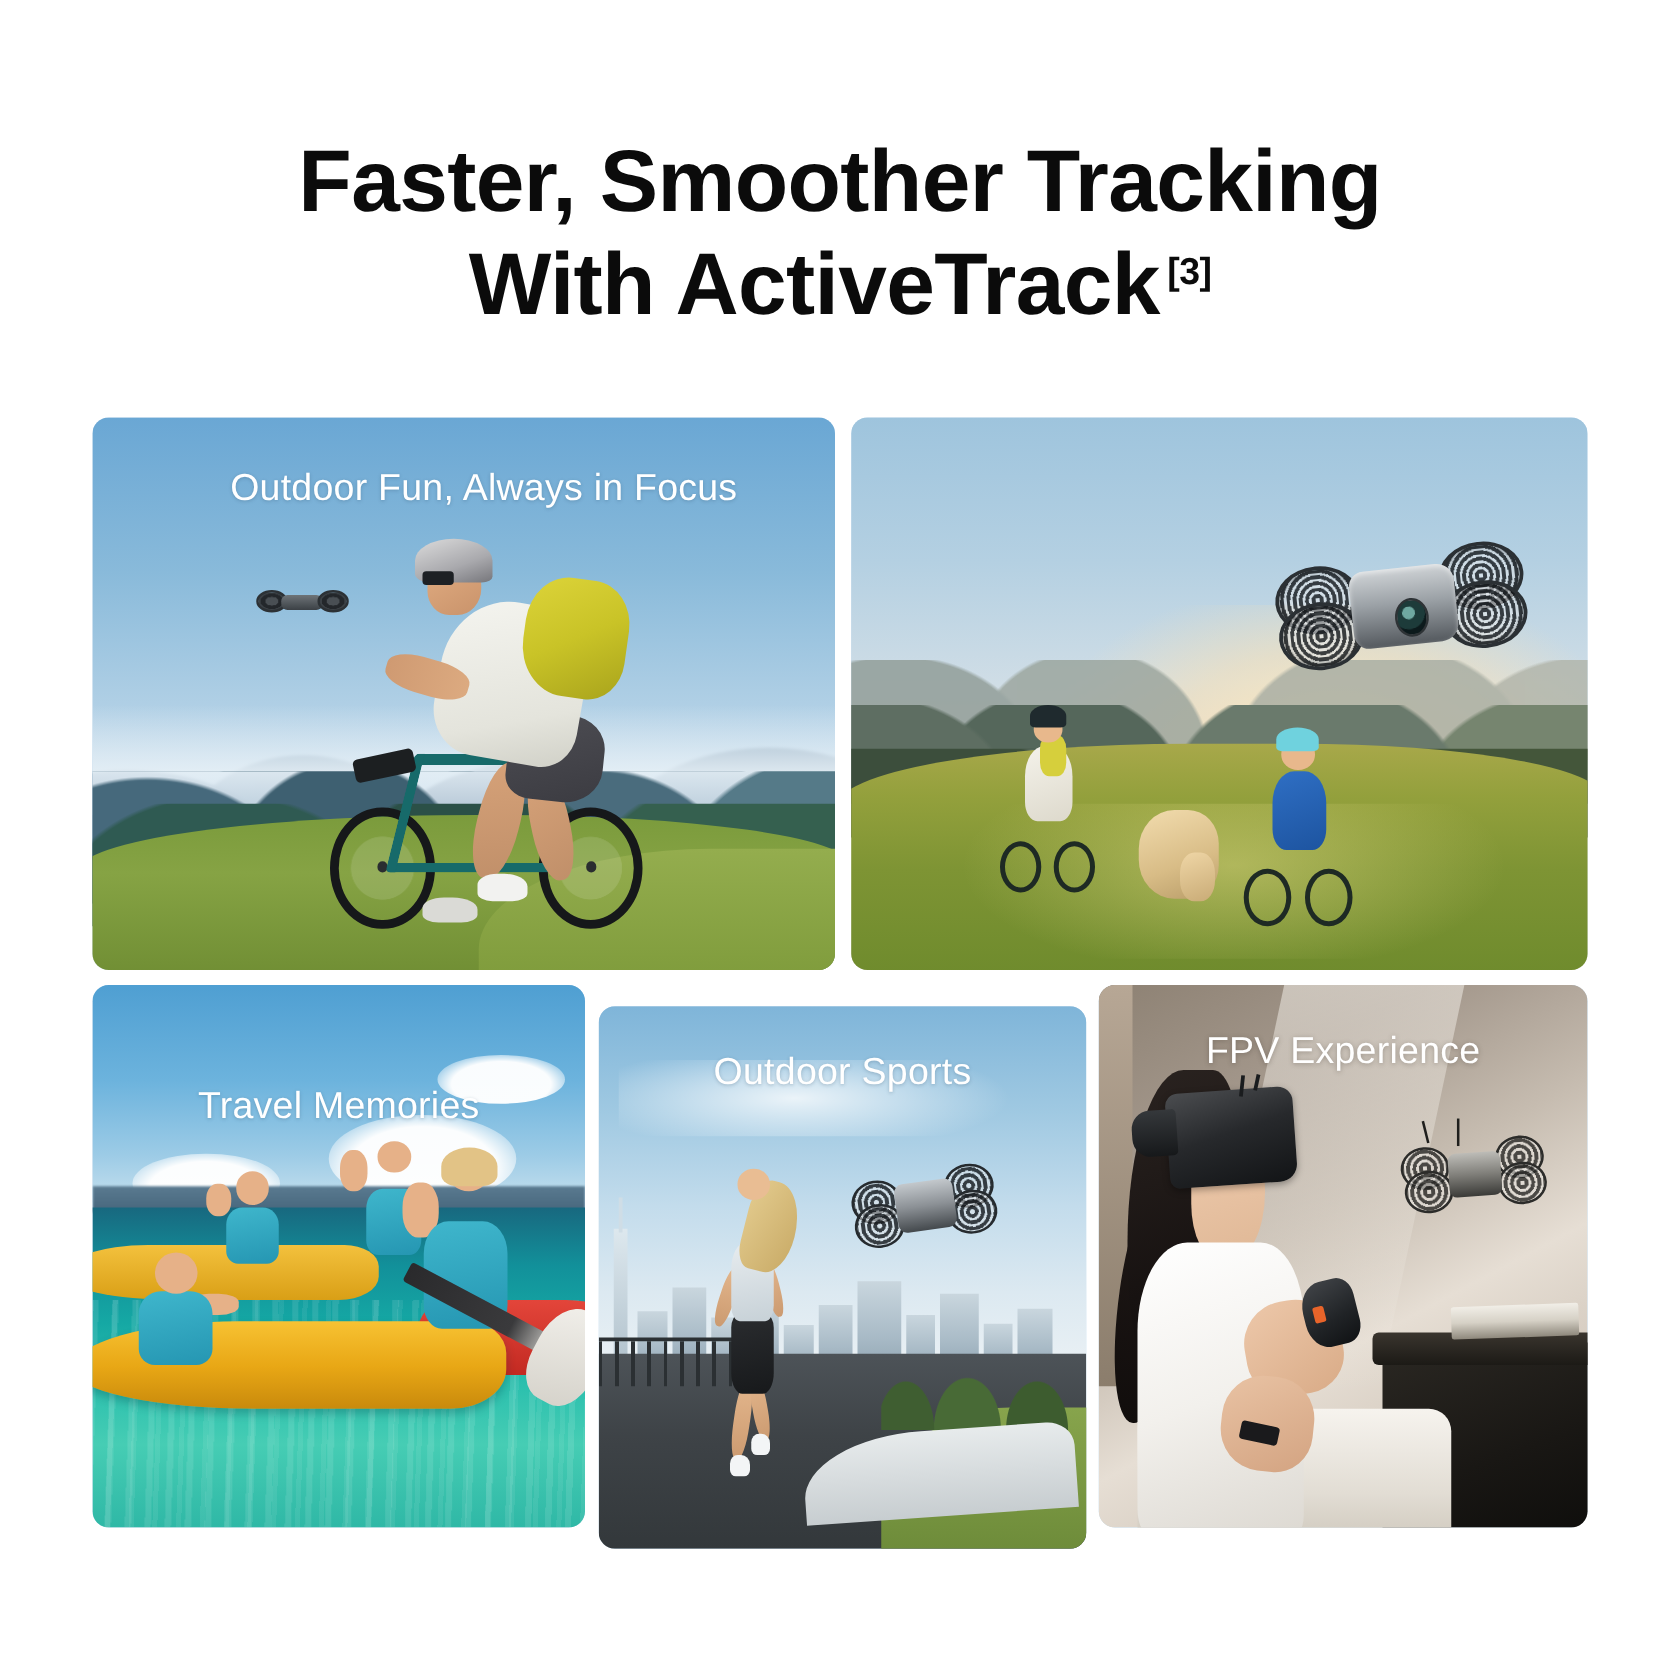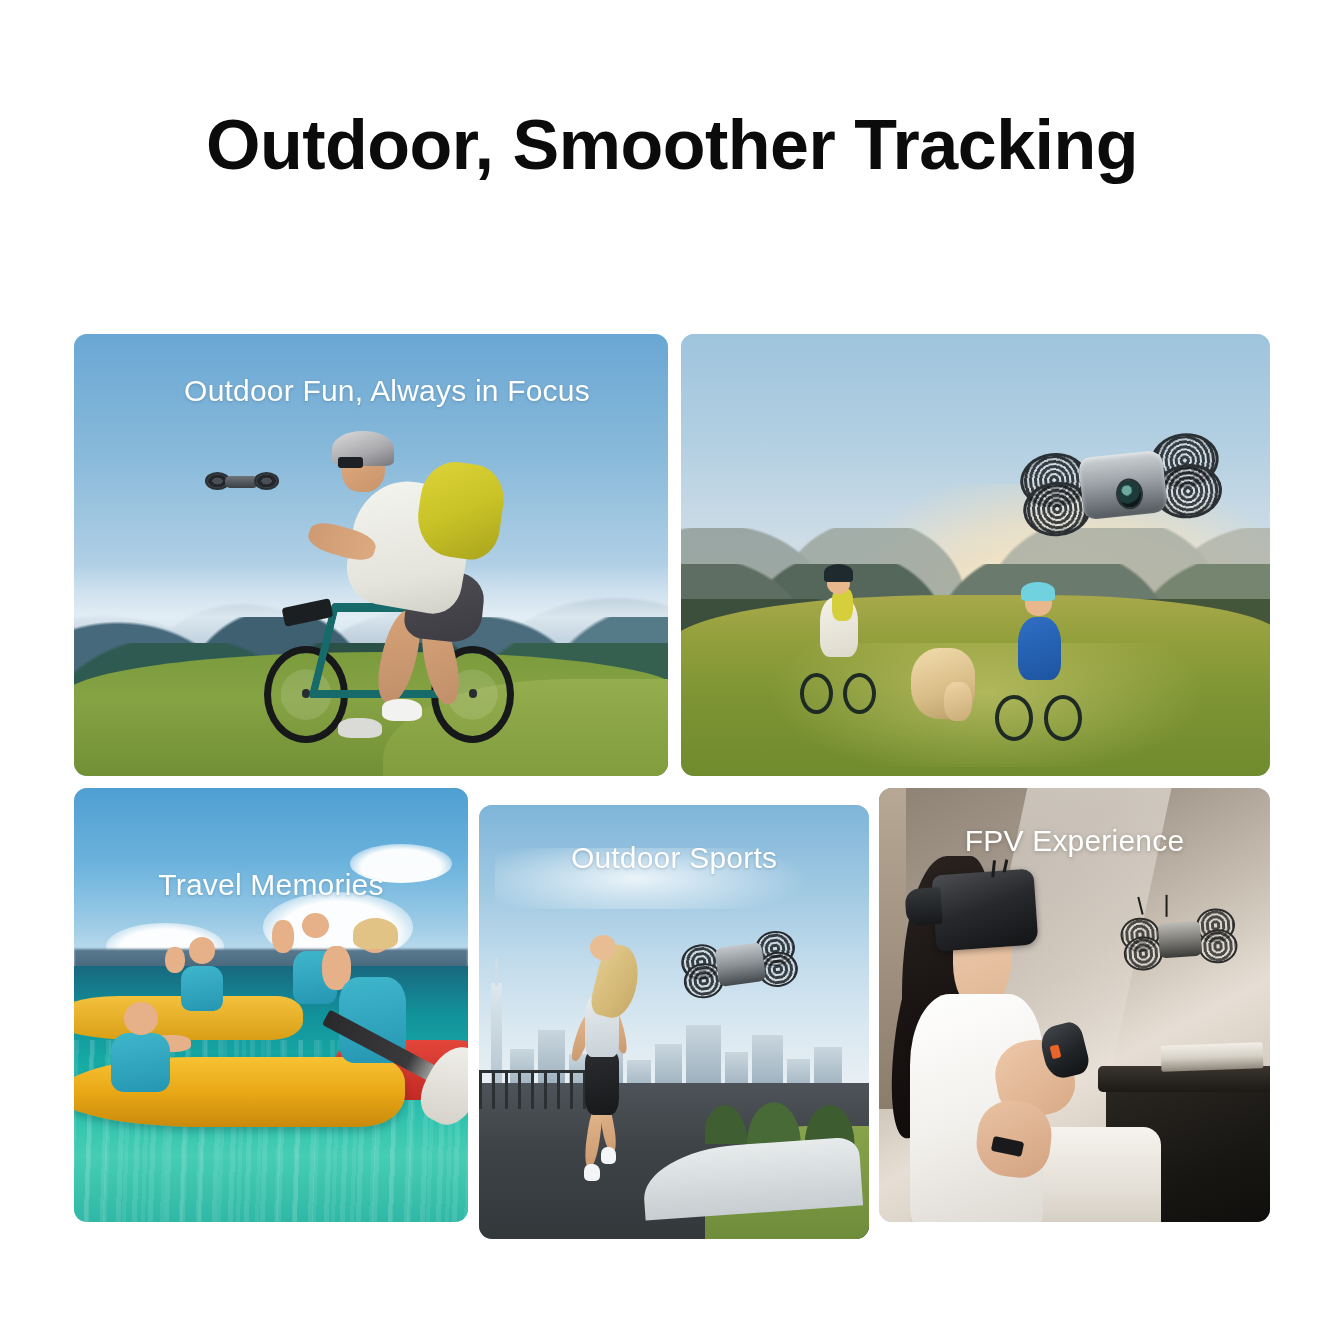--- a/index.html
+++ b/index.html
@@ -547,21 +547,22 @@
   .fpv-drone .prop.p4 { left: 66%; top: 36%; }
   .fpv-drone .ant { position: absolute; left: 18%; top: -26%; width: 2px; height: 30%; background: #1f1f1d; transform: rotate(-10deg); }
   .fpv-drone .ant.b { left: 40%; height: 36%; transform: rotate(4deg); }
 </style>
 </head>
 <body>
 
 <div class="page">
 
   <h1 class="headline">
-    <span class="line">Outdoor, Smoother Tracking</span>
+    <span class="line">Faster, Smoother Tracking</span>
+    <span class="line"><span>With ActiveTrack</span><span class="sup">[3]</span></span>
   </h1>
 
   <div class="grid">
 
     <div class="card c1">
       <div class="scene">
         <div class="sky"></div>
         <div class="mtn-far"></div>
         <div class="haze"></div>
         <div class="mtn-mid"></div>

